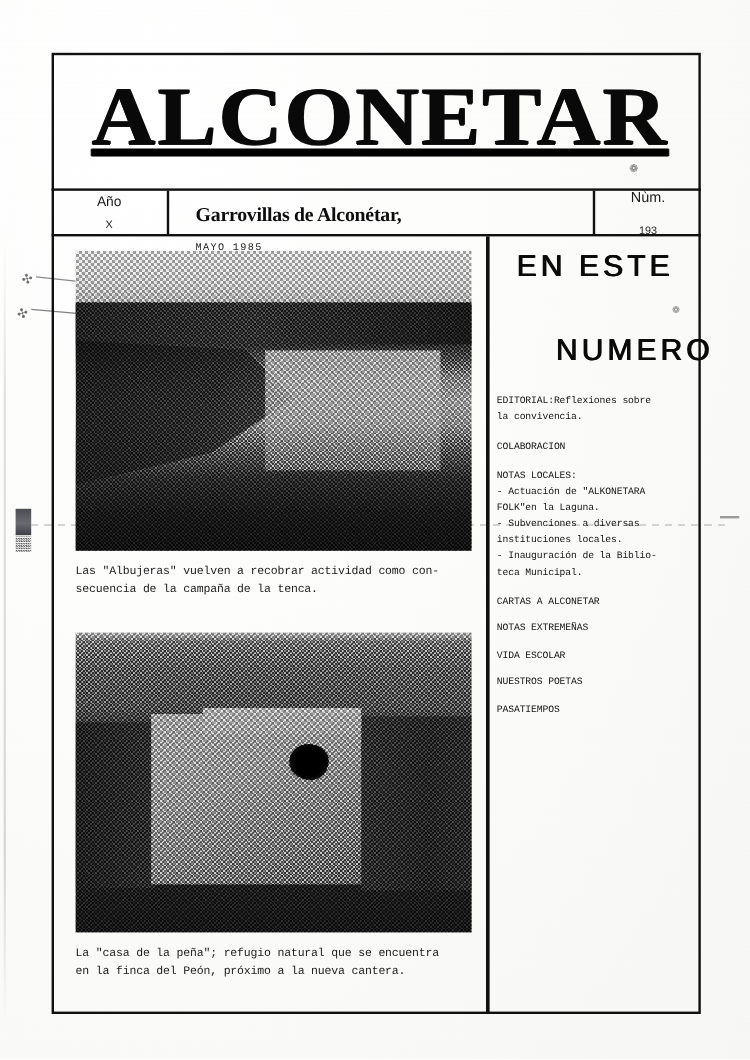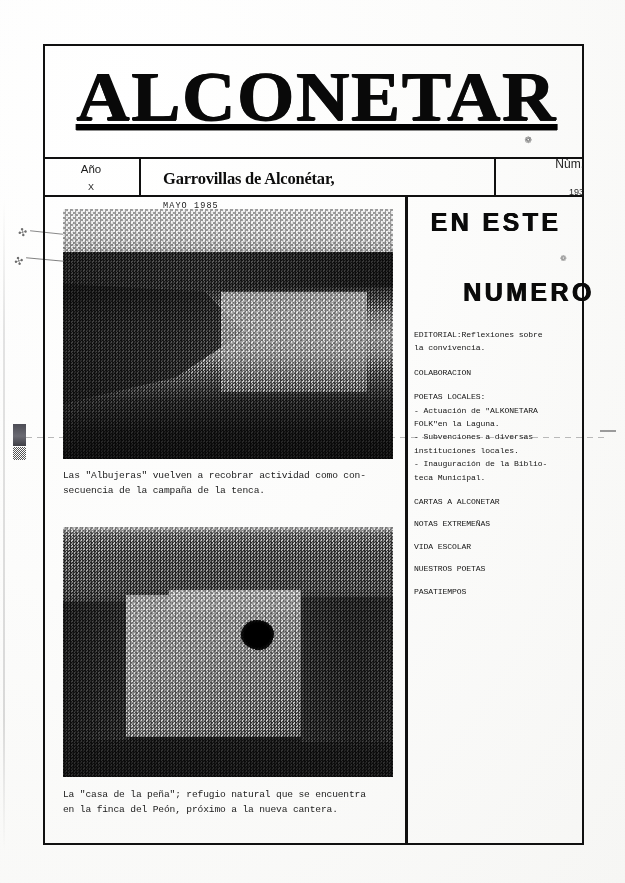--- a/index.html
+++ b/index.html
@@ -135,21 +135,20 @@
   #info-place .date {
     font-size: 8.5px;
     letter-spacing: 1.1px;
     color: #222;
     font-family: "Liberation Mono", monospace;
   }
   #info-num {
     width: 88px;
     justify-content: center;
     gap: 16px;
-    align-items: flex-end;
   }
   #info-num .lbl {
     font-size: 12px;
     color: #1a1a1a;
     font-family: "Liberation Sans", sans-serif;
   }
   #info-num .val {
     font-size: 9px;
     color: #1f1f1f;
     font-family: "Liberation Sans", sans-serif;
@@ -307,21 +306,21 @@
   
   #right-col {
     position: absolute;
     left: 408px;
     top: 197px;
     width: 176px;
     height: 648px;
   }
   .banner-line {
     font-family: "Liberation Sans", "DejaVu Sans", sans-serif;
-    font-weight: bold;
+    font-weight: normal;
     font-size: 25px;
     letter-spacing: 3.4px;
     color: #0a0a0a;
     text-align: center;
     line-height: 1;
     text-shadow: 0.5px 0 0 #111, -0.4px 0 0 #121212;
   }
   #banner-en-este { position: absolute; left: 0; top: 13px; width: 176px; }
   #banner-numero  { position: absolute; left: 0; top: 83px; width: 176px; padding-left: 33px; }
   #right-flourish {
@@ -476,21 +475,21 @@
   <div class="banner-line" id="banner-en-este">EN ESTE</div>
 
   <div id="right-flourish">❁</div>
 
   <div class="banner-line" id="banner-numero">NUMERO</div>
 
   <div id="toc">
     <div class="toc-entry">EDITORIAL:Reflexiones sobre
 la convivencia.</div>
     <div class="toc-entry">COLABORACION</div>
-    <div class="toc-entry bullets">POETAS LOCALES:
+    <div class="toc-entry bullets">NOTAS LOCALES:
  - Actuación de "ALKONETARA
    FOLK"en la Laguna.
  - Subvenciones a diversas
    instituciones locales.
  - Inauguración de la Biblio-
    teca Municipal.</div>
     <div class="toc-entry tight">CARTAS A ALCONETAR</div>
     <div class="toc-entry tight">NOTAS EXTREMEÑAS</div>
     <div class="toc-entry tight">VIDA ESCOLAR</div>
     <div class="toc-entry tight">NUESTROS POETAS</div>

